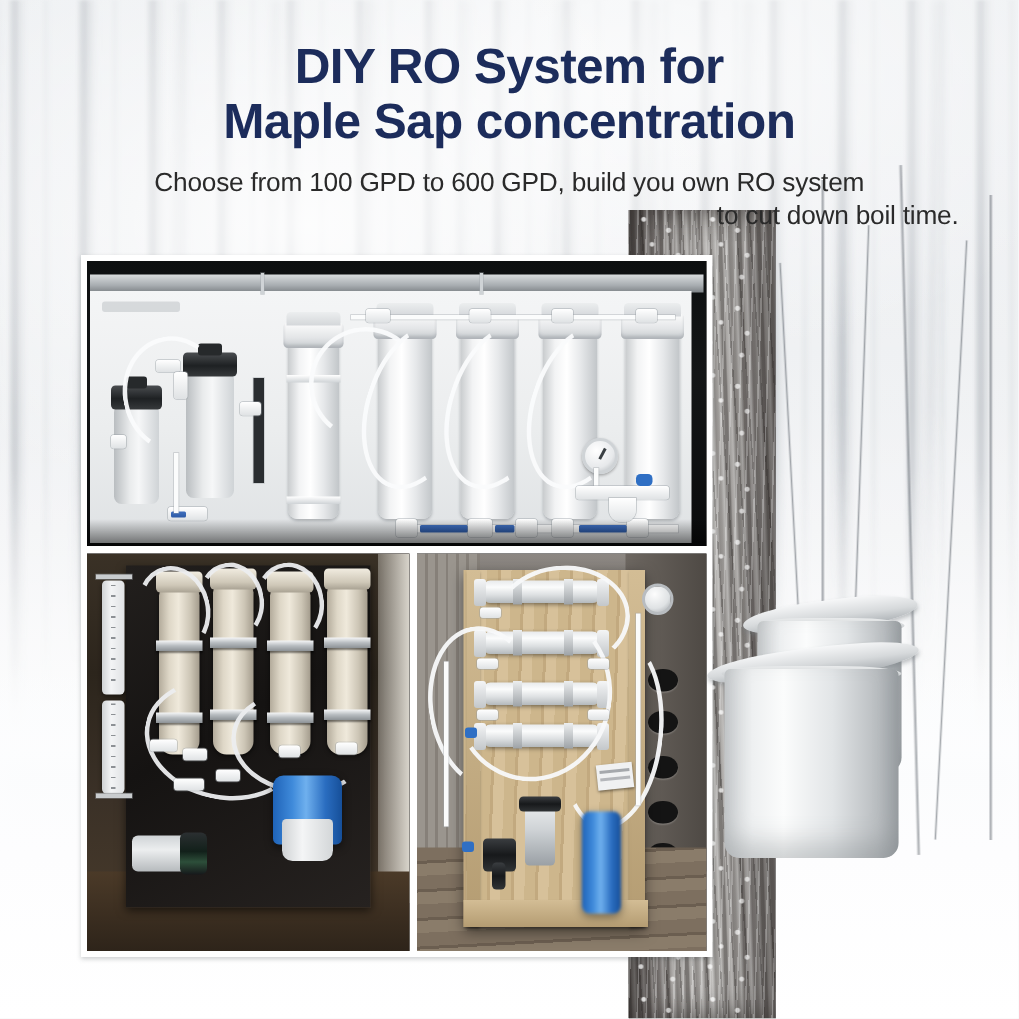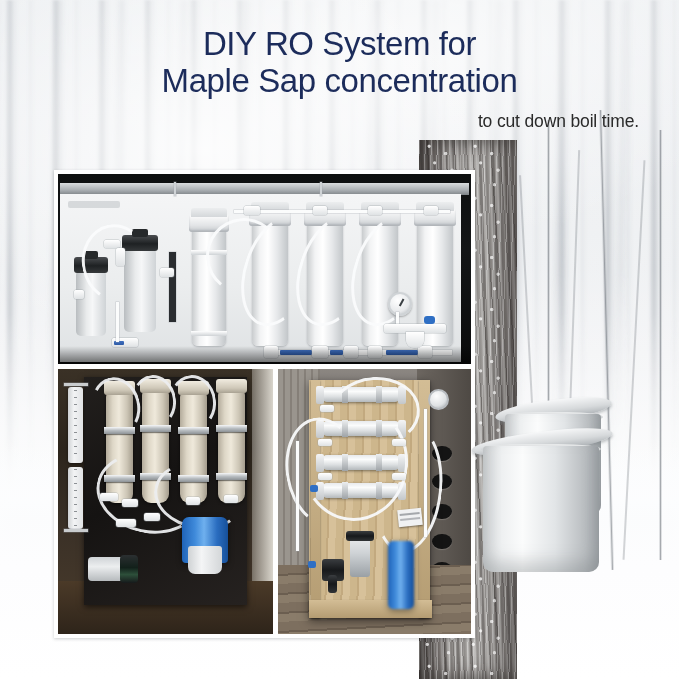--- a/index.html
+++ b/index.html
@@ -120,21 +120,21 @@
   .bucket .rim{
     position:absolute;left:-2%;top:12px;width:104%;height:10px;
     background:linear-gradient(to bottom,#e9ebec,#bfc3c6);
     border-radius:50%/70%;
   }
 
   
   .header{position:absolute;left:0;right:0;top:26px;text-align:center;}
   .title{
     color:#1c2c5b;
-    font-weight:normal;
+    font-weight:bold;
     font-size:33px;
     line-height:1.12;
     letter-spacing:-.4px;
     margin:0;
     padding:0 26px;
   }
   .title .l2{display:block;font-size:33px;}
   .subtitle{
     margin:10px 0 0 0;
     color:#2a2a2a;
@@ -321,20 +321,21 @@
       </div>
     </div>
   </div>
 
   <div class="header">
     <h1 class="title">
       <span>DIY RO System for</span>
       <span class="l2">Maple Sap concentration</span>
     </h1>
     <p class="subtitle">
+      <span>Choose from 100 GPD to 600 GPD, build you own RO system</span>
       <span class="s2">to cut down boil time.</span>
     </p>
   </div>
 
   <div class="collage">
     <div class="collage-grid">
 
       <div class="photo top">
         <div class="p1-dark"></div>
         <div class="p1-shelf"></div>

